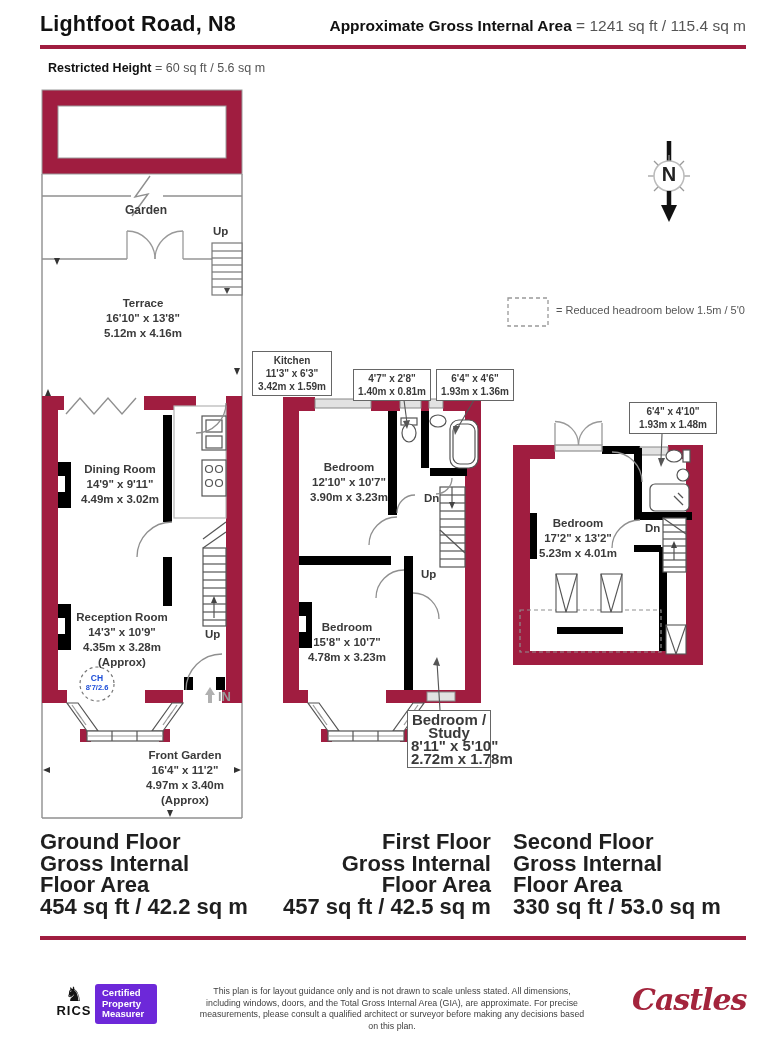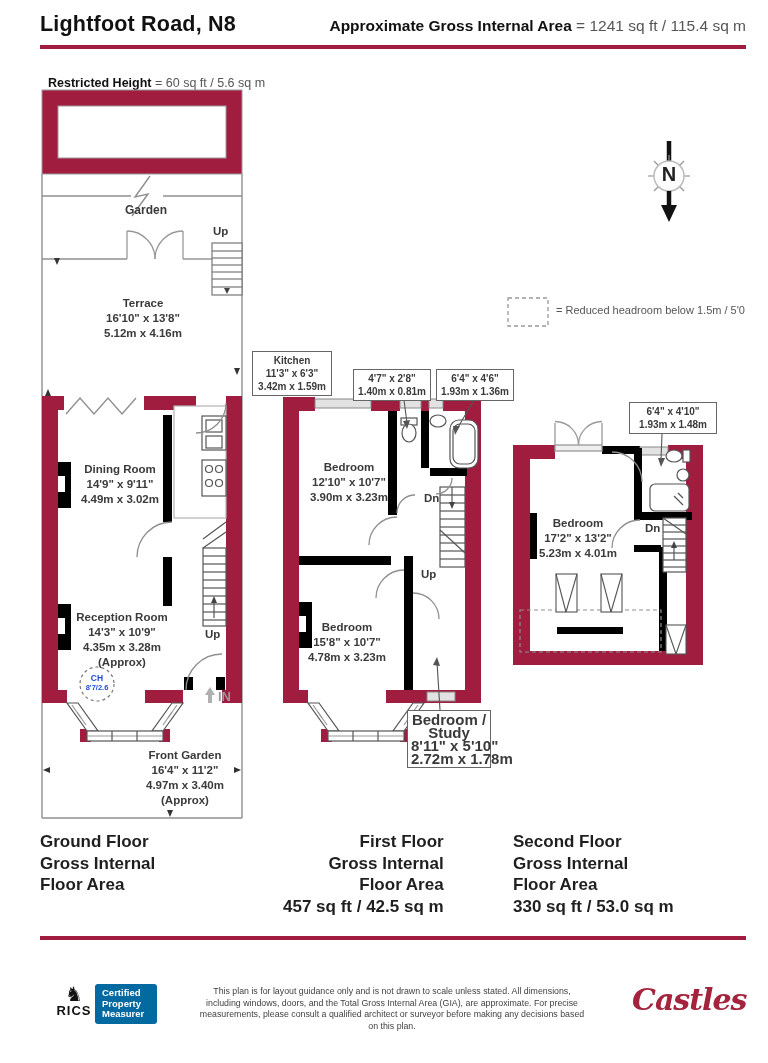--- a/index.html
+++ b/index.html
@@ -11,49 +11,49 @@
   .title{font-size:21.5px;font-weight:700;color:#111;letter-spacing:.2px;}
   .gia{font-size:15.5px;color:#111;white-space:nowrap;}
   .gia .val{font-weight:400;color:#555;}
   .restricted{font-size:12.5px;color:#111;white-space:nowrap;}
   .restricted .val{font-weight:400;color:#555;}
   .room-label{position:absolute;transform:translateX(-50%);text-align:center;
     font-weight:700;font-size:11.5px;line-height:15px;color:#3a3a3a;white-space:nowrap;}
   .tiny-label{position:absolute;font-weight:700;font-size:11.5px;color:#3a3a3a;white-space:nowrap;}
   .callout{position:absolute;background:#fff;border:1.5px solid #666;text-align:center;
     font-weight:700;font-size:10px;line-height:13px;color:#3a3a3a;padding:2px 3px;white-space:nowrap;z-index:5;}
-  .area-label{position:absolute;font-size:17px;font-weight:700;color:#1f1f1f;line-height:21.5px;white-space:nowrap;}
+  .area-label{position:absolute;font-size:22px;font-weight:700;color:#1f1f1f;line-height:21.5px;white-space:nowrap;}
   .legend-text{position:absolute;font-size:11px;color:#555;white-space:nowrap;}
   .compass-n{position:absolute;transform:translateX(-50%);font-size:20px;font-weight:700;color:#222;}
   .in-label{position:absolute;font-size:13px;font-weight:700;color:#9a9a9a;}
   .ch-label{position:absolute;transform:translateX(-50%);text-align:center;font-weight:700;color:#1d4ed8;}
   .ch-label .l1{font-size:8.5px;line-height:9px;}
   .ch-label .l2{font-size:7.5px;line-height:9px;}
-  .badge{position:absolute;background:#0369a1;color:#fff;border-radius:3px;width:62px;height:40px;
+  .badge{position:absolute;background:#6d28d9;color:#fff;border-radius:3px;width:62px;height:40px;
     padding:4px 0 0 7px;box-sizing:border-box;font-weight:700;font-size:9.5px;line-height:10.5px;}
   .disclaimer{position:absolute;width:392px;text-align:center;font-size:8.8px;line-height:11.6px;color:#3f3f3f;}
   .rics{position:absolute;text-align:center;color:#111;}
   .rics .glyph{font-size:20px;line-height:20px;}
   .rics .word{font-size:13px;font-weight:700;letter-spacing:1px;line-height:13px;}
   .brand{position:absolute;font-family:"DejaVu Serif",serif;font-weight:700;font-size:30px;color:#A3243C;
     font-style:italic;letter-spacing:-1px;}
   svg{position:absolute;left:0;top:0;}
 </style>
 </head>
 <body>
 
 <div class="page">
 
   <div class="abs title" style="left:40px;top:12px;">Lightfoot Road, N8</div>
   <div class="abs gia" style="right:22px;top:17px;">
     <span style="font-weight:700;">Approximate Gross Internal Area</span>
     <span class="val">= 1241 sq ft / 115.4 sq m</span>
   </div>
   <div class="rule" style="left:40px;top:45px;width:706px;"></div>
-  <div class="abs restricted" style="left:40px;top:76px;padding-left:8px;">
+  <div class="abs restricted" style="left:40px;top:61px;padding-left:8px;">
     <span style="font-weight:700;">Restricted Height</span>
     <span class="val">= 60 sq ft / 5.6 sq m</span>
   </div>
 
   <svg width="768" height="1063" viewBox="0 0 768 1063">
 
     <g>
       <g stroke="#8f8f8f" stroke-width="1.4" fill="none">
         <line x1="42" y1="174" x2="42" y2="818"></line>
         <line x1="242" y1="174" x2="242" y2="818"></line>
@@ -369,20 +369,21 @@
   <div class="room-label" style="left:142px;top:748px;margin-left:43px;">
     <div>Front Garden</div>
     <div>16'4" x 11'2"</div>
     <div>4.97m x 3.40m</div>
     <div>(Approx)</div>
   </div>
   <div class="area-label" style="left:40px;top:831px;">
     <div>Ground Floor</div>
     <div>Gross Internal</div>
     <div>Floor Area</div>
+    <div>454 sq ft / 42.2 sq m</div>
   </div>
 
   <div class="callout" style="left:353px;top:369px;width:70px;">
     <div>4'7" x 2'8"</div>
     <div>1.40m x 0.81m</div>
   </div>
   <div class="callout" style="left:436px;top:369px;width:70px;">
     <div>6'4" x 4'6"</div>
     <div>1.93m x 1.36m</div>
   </div>

